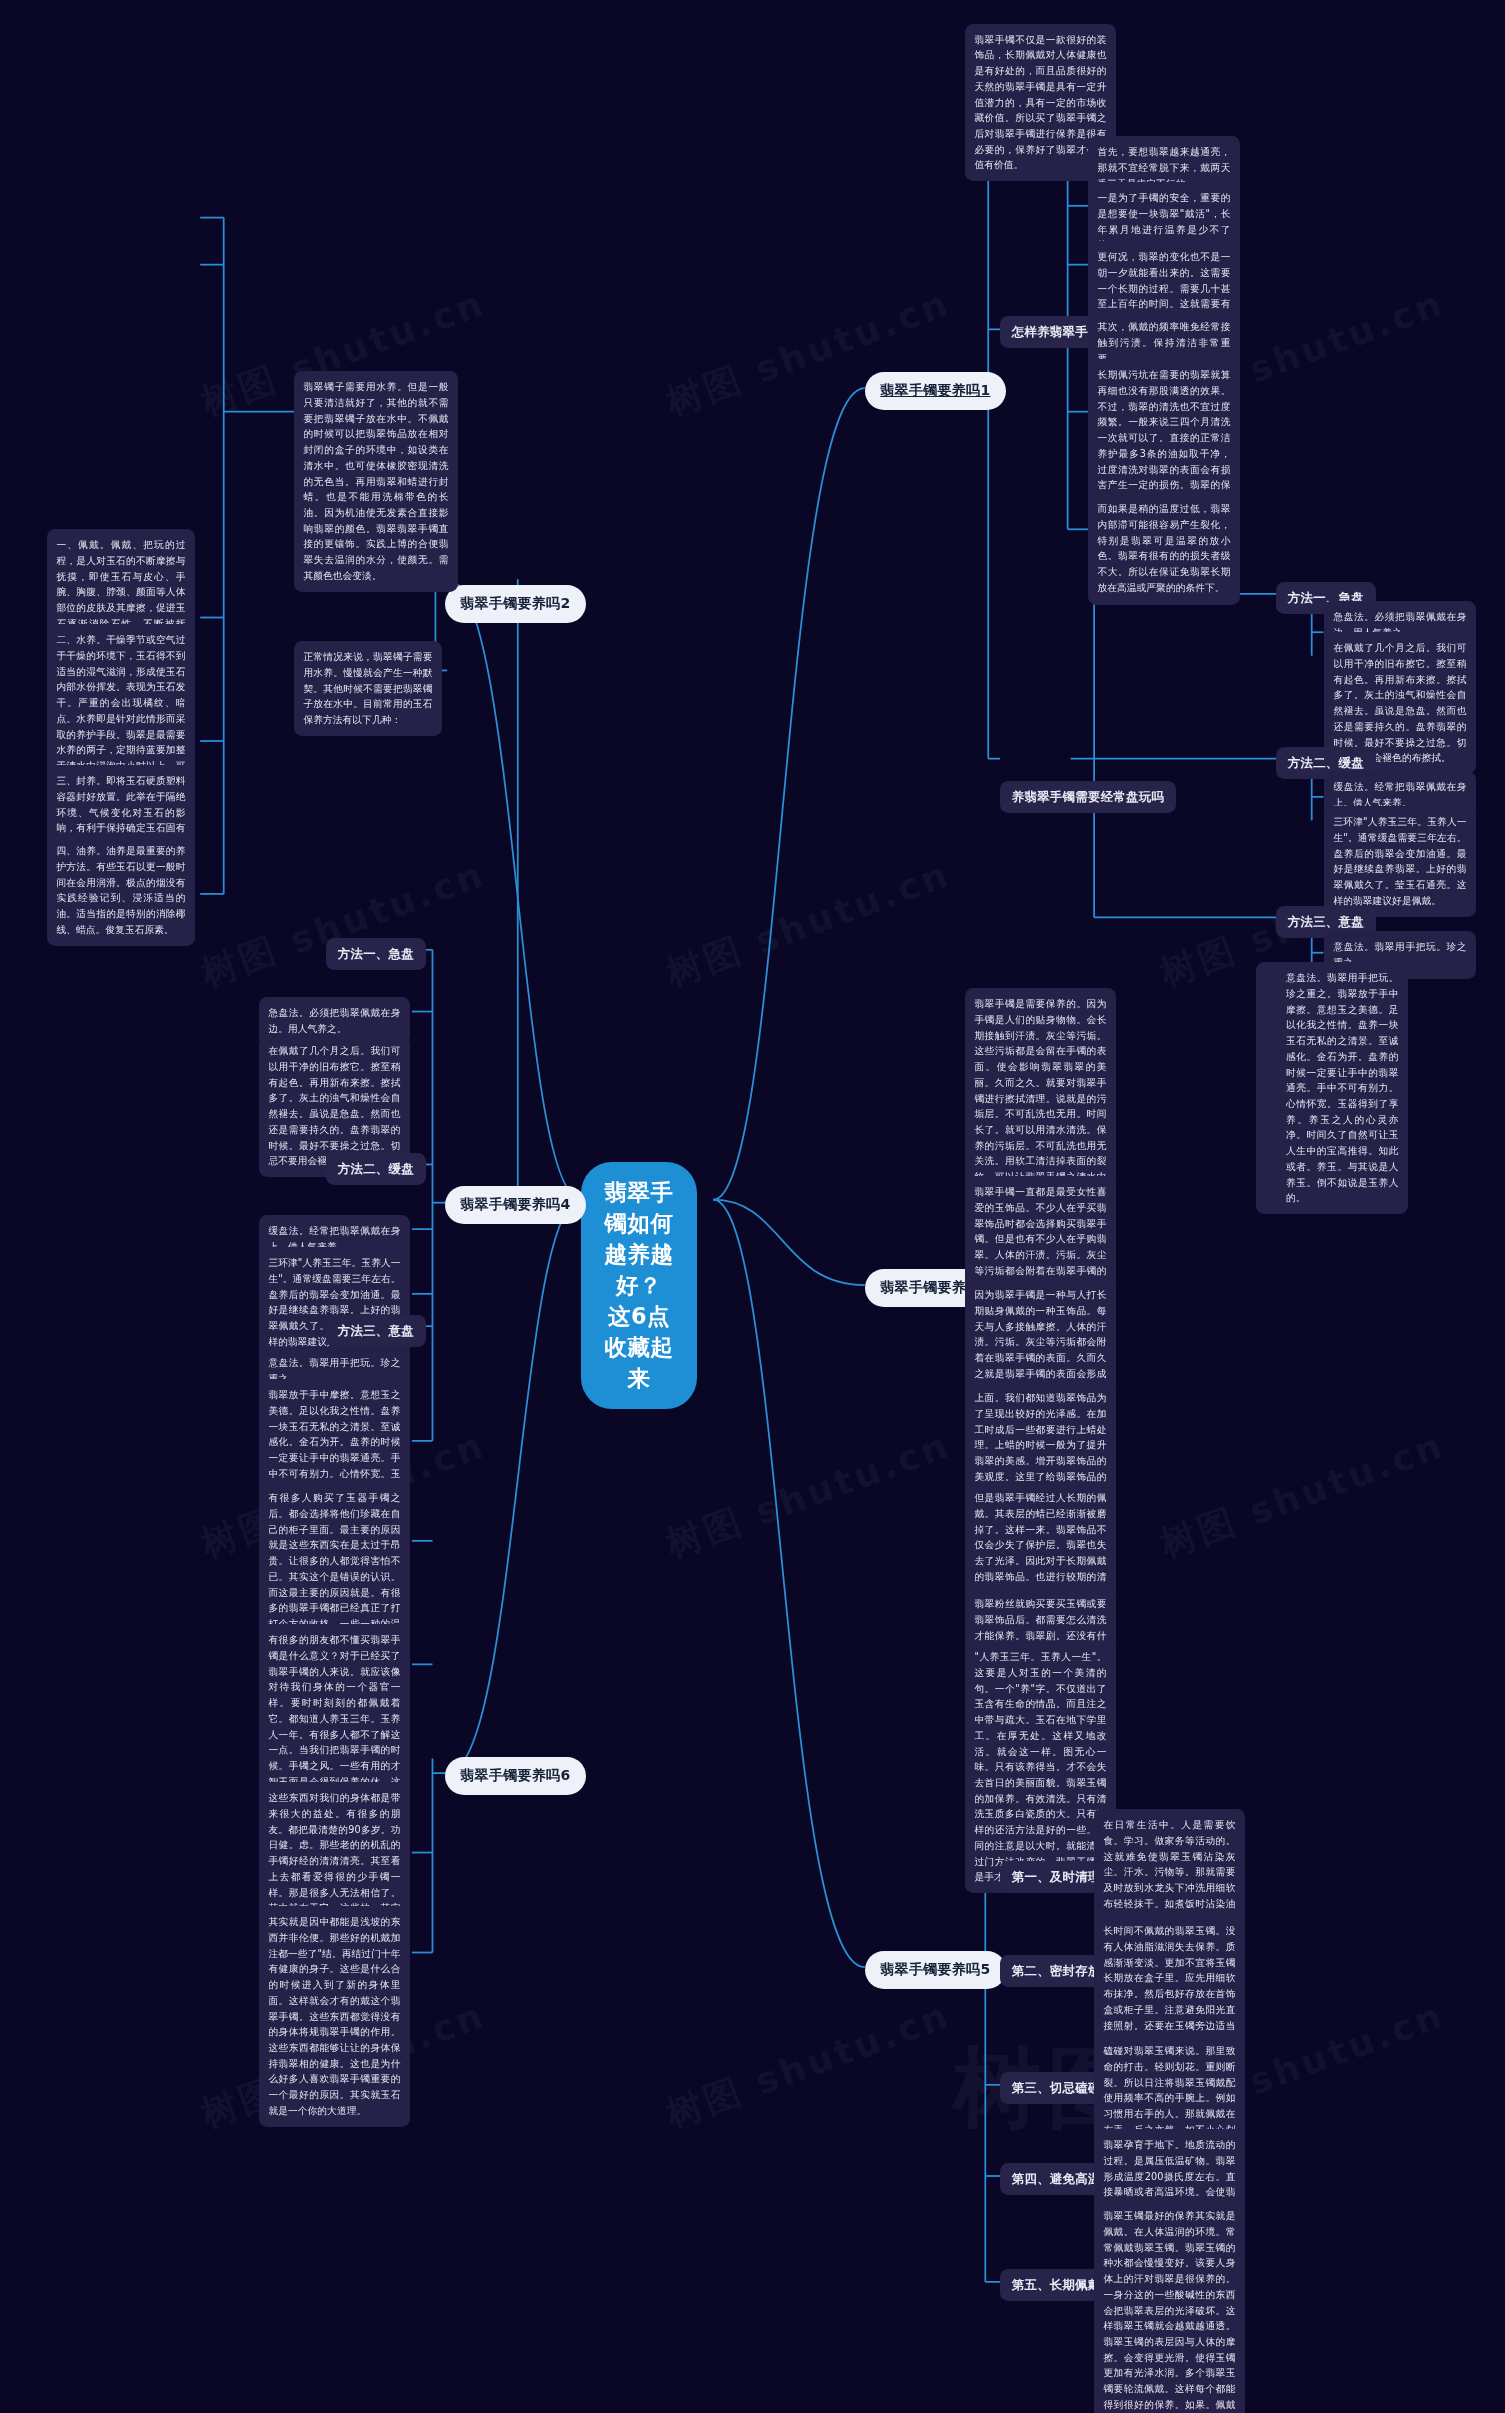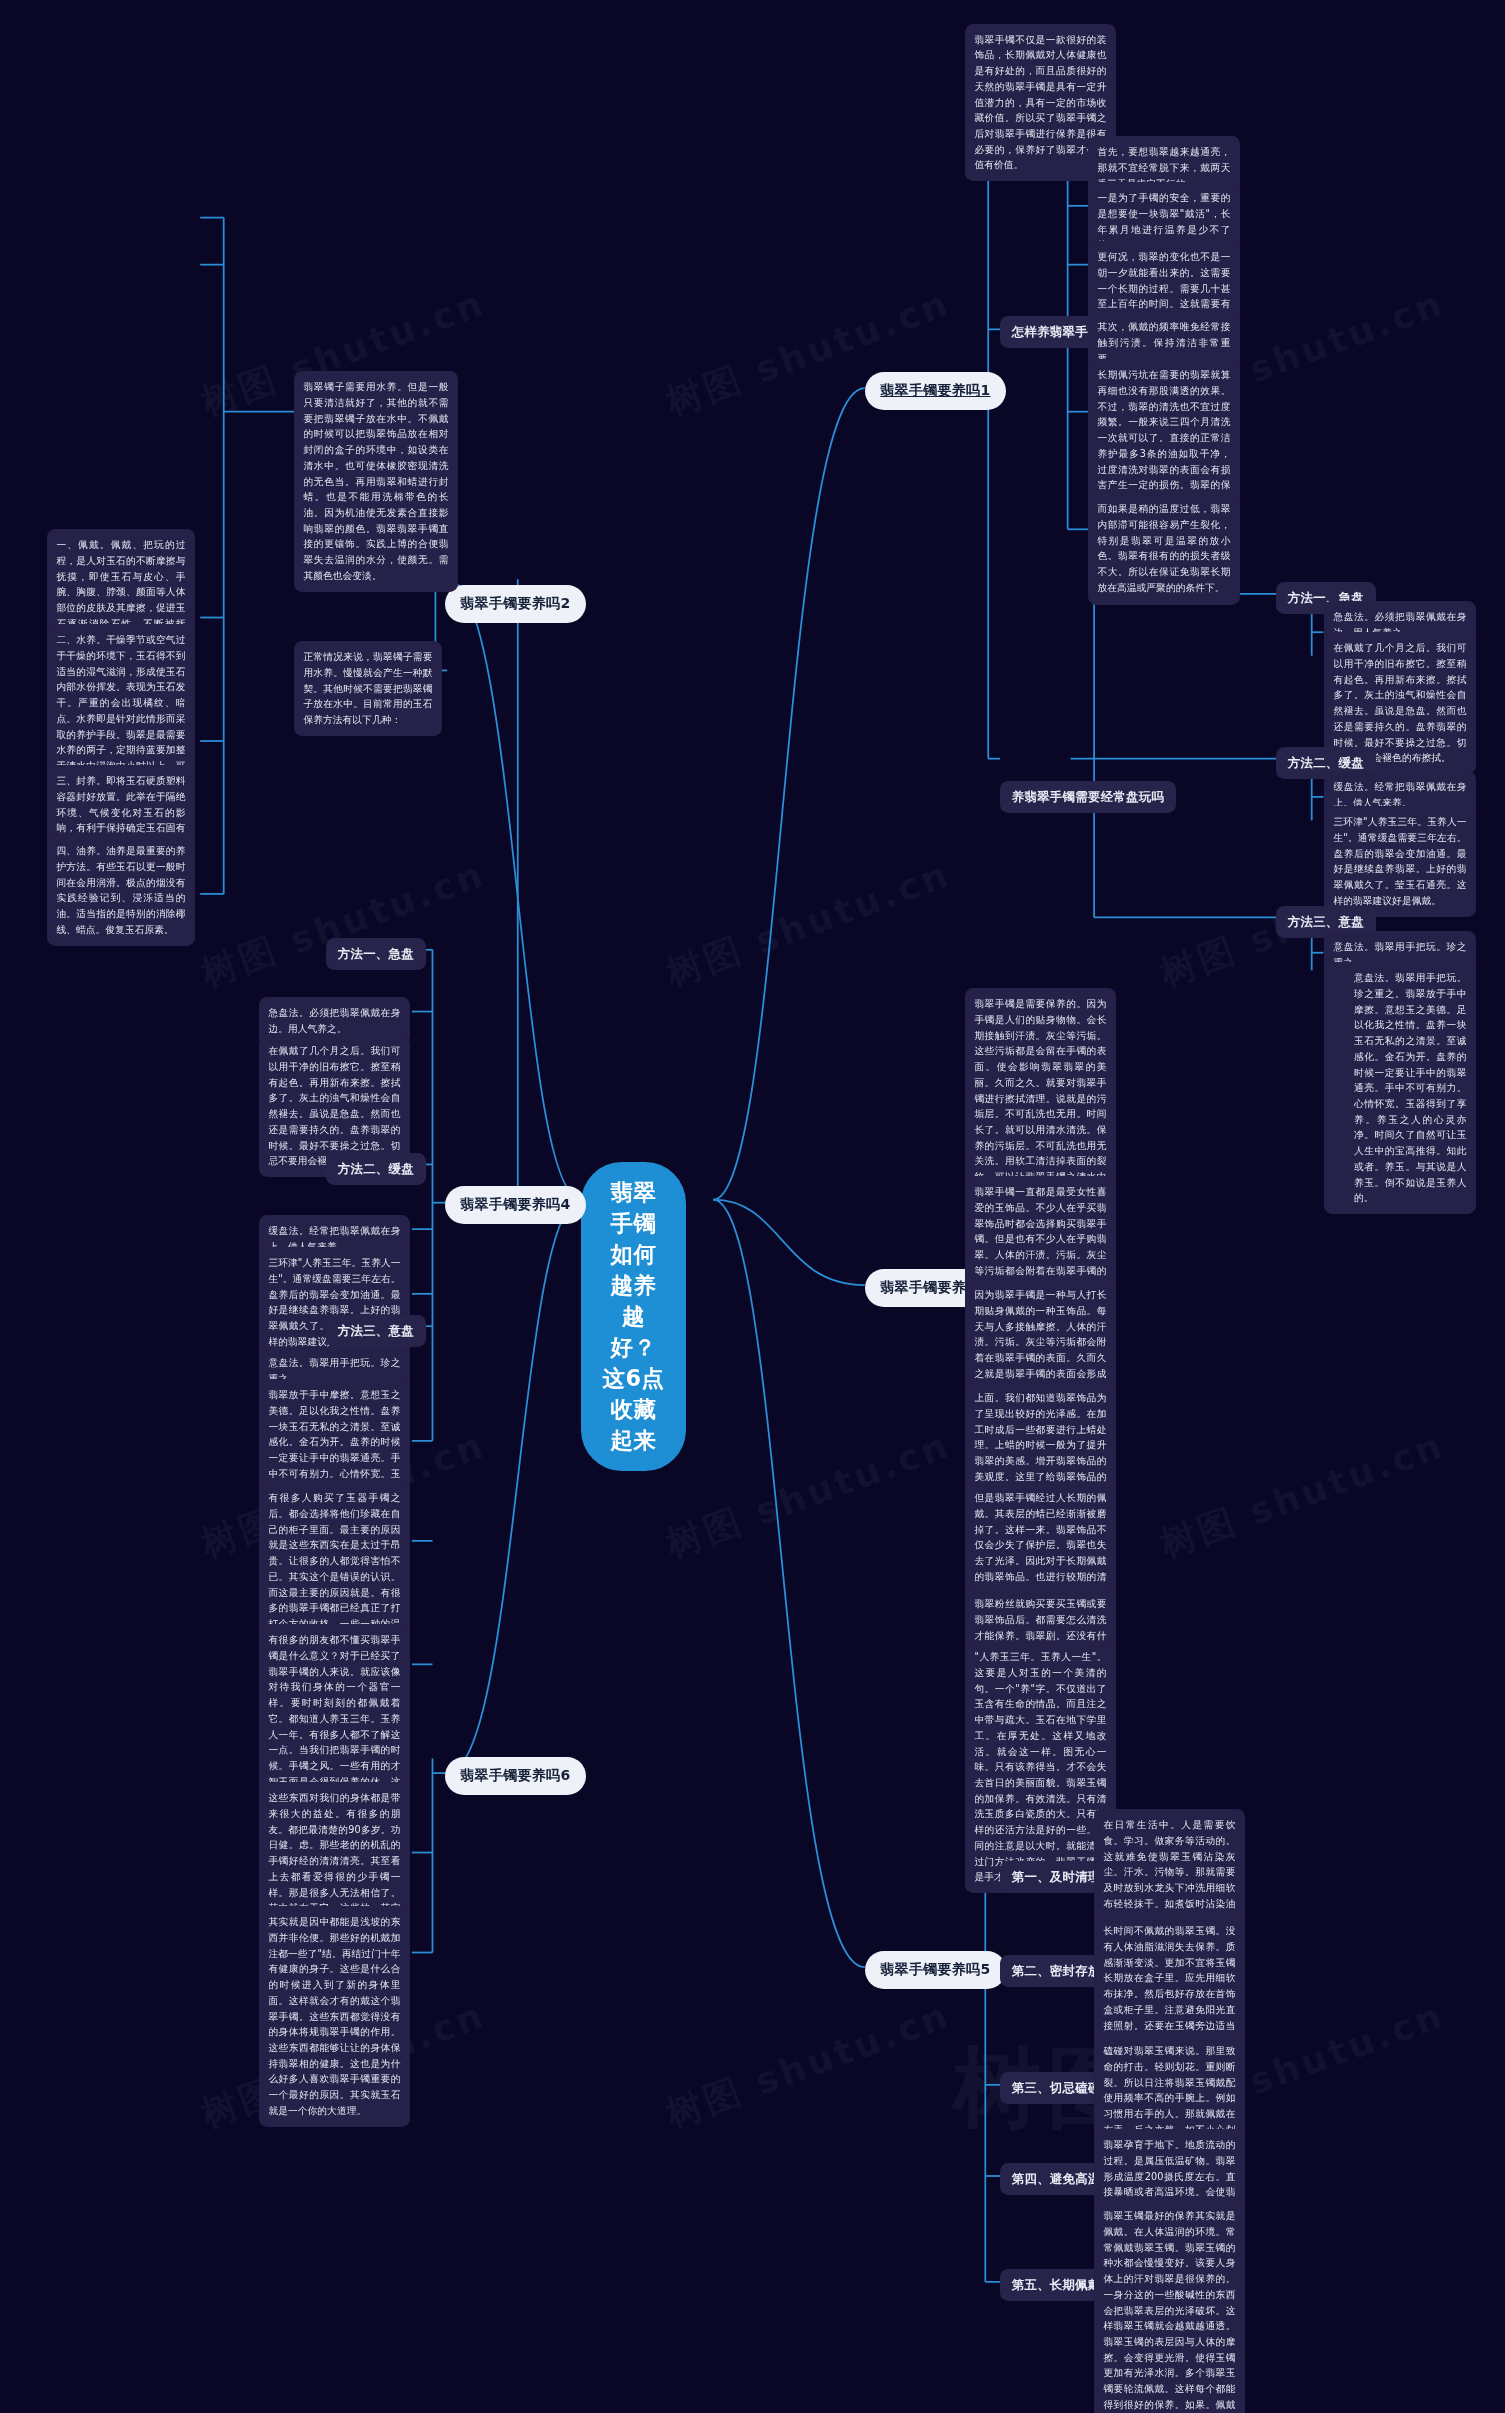--- a/index.html
+++ b/index.html
@@ -187,21 +187,21 @@
       <path d="M1675 3700 L1700 3700"></path>
       <path d="M1675 3880 L1700 3880"></path>
       <path d="M1815 3185 L1860 3185"></path>
       <path d="M1815 3345 L1860 3345"></path>
       <path d="M1815 3545 L1860 3545"></path>
       <path d="M1815 3700 L1860 3700"></path>
       <path d="M1815 3880 L1860 3880"></path>
     </g>
   </svg>
 
-  <div class="node root" style="left:581px;top:1162px;width:105px;">
+  <div class="node root" style="left:581px;top:1162px;width:116px;border-radius:31px;">
     <div style="white-space:pre-line;">翡翠手镯如何越养越好？
 这6点收藏起来</div>
   </div>
 
   <div class="node branch" style="left:865px;top:372px;text-decoration:underline;">
     <span>翡翠手镯要养吗1</span>
   </div>
   <div class="node branch" style="left:445px;top:585px;">
     <span>翡翠手镯要养吗2</span>
   </div>
@@ -234,21 +234,21 @@
   <div class="node sub" style="left:1276px;top:582px;">方法一、急盘</div>
   <div class="node leaf" style="left:1324px;top:601px;width:152px;">急盘法。必须把翡翠佩戴在身边。用人气养之。</div>
   <div class="node leaf" style="left:1324px;top:632px;width:152px;">在佩戴了几个月之后。我们可以用干净的旧布擦它。擦至稍有起色。再用新布来擦。擦拭多了。灰土的浊气和燥性会自然褪去。虽说是急盘。然而也还是需要持久的。盘养翡翠的时候。最好不要操之过急。切忌不要用会褪色的布擦拭。</div>
 
   <div class="node sub" style="left:1276px;top:747px;">方法二、缓盘</div>
   <div class="node leaf" style="left:1324px;top:771px;width:152px;">缓盘法。经常把翡翠佩戴在身上。借人气来养。</div>
   <div class="node leaf" style="left:1324px;top:806px;width:152px;">三环津"人养玉三年。玉养人一生"。通常缓盘需要三年左右。盘养后的翡翠会变加油通。最好是继续盘养翡翠。上好的翡翠佩戴久了。莹玉石通亮。这样的翡翠建议好是佩戴。</div>
 
   <div class="node sub" style="left:1276px;top:906px;">方法三、意盘</div>
   <div class="node leaf" style="left:1324px;top:931px;width:152px;">意盘法。翡翠用手把玩。珍之重之。</div>
-  <div class="node leaf" style="left:1324px;top:962px;width:152px;padding-left:30px;">意盘法。翡翠用手把玩。珍之重之。翡翠放于手中摩擦。意想玉之美德。足以化我之性情。盘养一块玉石无私的之清景。至诚感化。金石为开。盘养的时候一定要让手中的翡翠通亮。手中不可有别力。心情怀宽。玉器得到了享养。养玉之人的心灵亦净。时间久了自然可让玉人生中的宝高推得。知此或者。养玉。与其说是人养玉。倒不如说是玉养人的。</div>
+  <div class="node leaf" style="left:1256px;top:962px;width:152px;padding-left:30px;">意盘法。翡翠用手把玩。珍之重之。翡翠放于手中摩擦。意想玉之美德。足以化我之性情。盘养一块玉石无私的之清景。至诚感化。金石为开。盘养的时候一定要让手中的翡翠通亮。手中不可有别力。心情怀宽。玉器得到了享养。养玉之人的心灵亦净。时间久了自然可让玉人生中的宝高推得。知此或者。养玉。与其说是人养玉。倒不如说是玉养人的。</div>
 
   <div class="node leaf" style="left:294px;top:371px;width:164px;">翡翠镯子需要用水养。但是一般只要清洁就好了，其他的就不需要把翡翠镯子放在水中。不佩戴的时候可以把翡翠饰品放在相对封闭的盒子的环境中，如设类在清水中。也可使体橡胶密现清洗的无色当。再用翡翠和蜡进行封蜡。也是不能用洗棉带色的长油。因为机油使无发素合直接影响翡翠的颜色。翡翠翡翠手镯直接的更镶饰。实践上博的合便翡翠失去温润的水分，使颜无。需其颜色也会变淡。</div>
   <div class="node leaf" style="left:294px;top:641px;width:148px;">正常情况来说，翡翠镯子需要用水养。慢慢就会产生一种默契。其他时候不需要把翡翠镯子放在水中。目前常用的玉石保养方法有以下几种：</div>
 
   <div class="node leaf" style="left:47px;top:529px;width:148px;">一、佩戴。佩戴、把玩的过程，是人对玉石的不断摩擦与抚摸，即使玉石与皮心、手腕、胸腹、脖颈、颜面等人体部位的皮肤及其摩擦，促进玉石逐渐消除石性。不断被抚心。人养方法使用范围广，适合于各种目的，各类玉石。</div>
   <div class="node leaf" style="left:47px;top:624px;width:148px;">二、水养。干燥季节或空气过于干燥的环境下，玉石得不到适当的湿气滋润，形成使玉石内部水份挥发。表现为玉石发干。严重的会出现橘纹、暗点。水养即是针对此情形而采取的养护手段。翡翠是最需要水养的两子，定期待蓝要加整于清水中浸泡中小时以上。可保持翡翠的光彩、润泽。但是，平时不得过多搅触水。</div>
   <div class="node leaf" style="left:47px;top:765px;width:148px;">三、封养。即将玉石硬质塑料容器封好放置。此举在于隔绝环境、气候变化对玉石的影响，有利于保持确定玉石固有性质。</div>
   <div class="node leaf" style="left:47px;top:835px;width:148px;">四、油养。油养是最重要的养护方法。有些玉石以更一般时间在会用润滑。极点的烟没有实践经验记到、浸泺适当的油。适当指的是特别的消除椰线、蜡点。俊复玉石原素。</div>
 
   <div class="node leaf" style="left:965px;top:988px;width:151px;">翡翠手镯是需要保养的。因为手镯是人们的贴身物物。会长期接触到汗渍。灰尘等污垢。这些污垢都是会留在手镯的表面。使会影响翡翠翡翠的美丽。久而之久。就要对翡翠手镯进行擦拭清理。说就是的污垢层。不可乱洗也无用。时间长了。就可以用清水清洗。保养的污垢层。不可乱洗也用无关洗。用软工清洁掉表面的裂纹。可以让翡翠手镯之清水中慢泡半个小时。可以让翡翠手镯吸收水分。以补充翡翠手镯流失的水分。</div>

